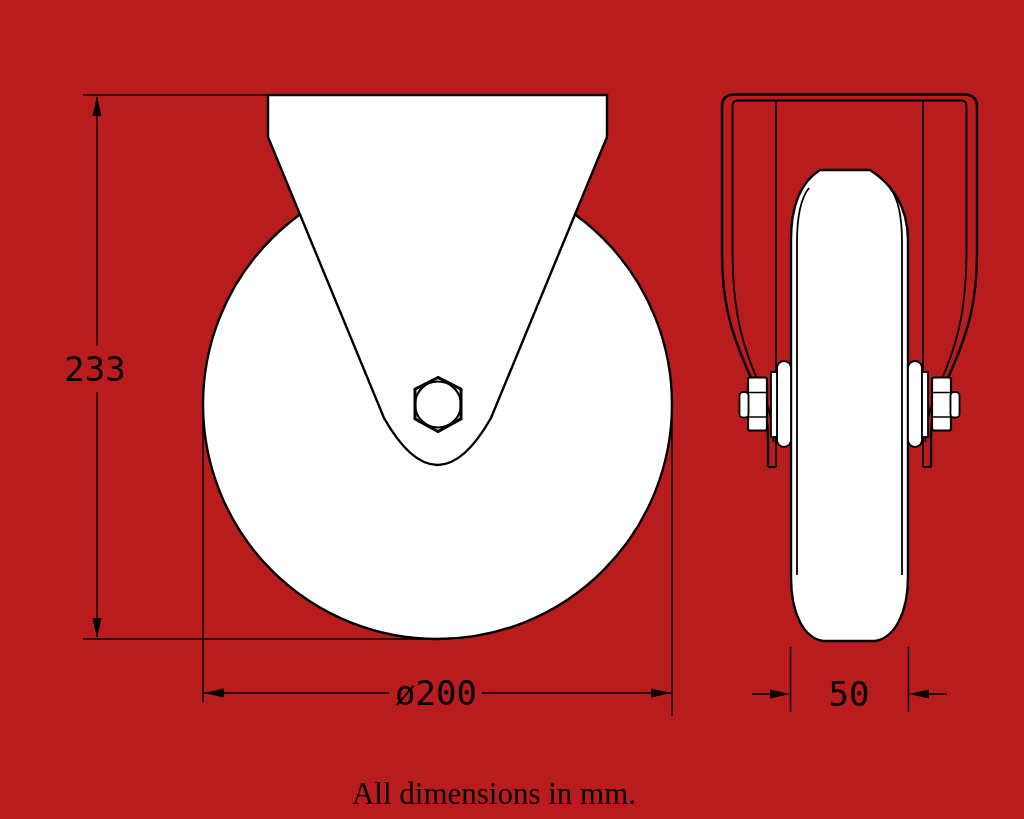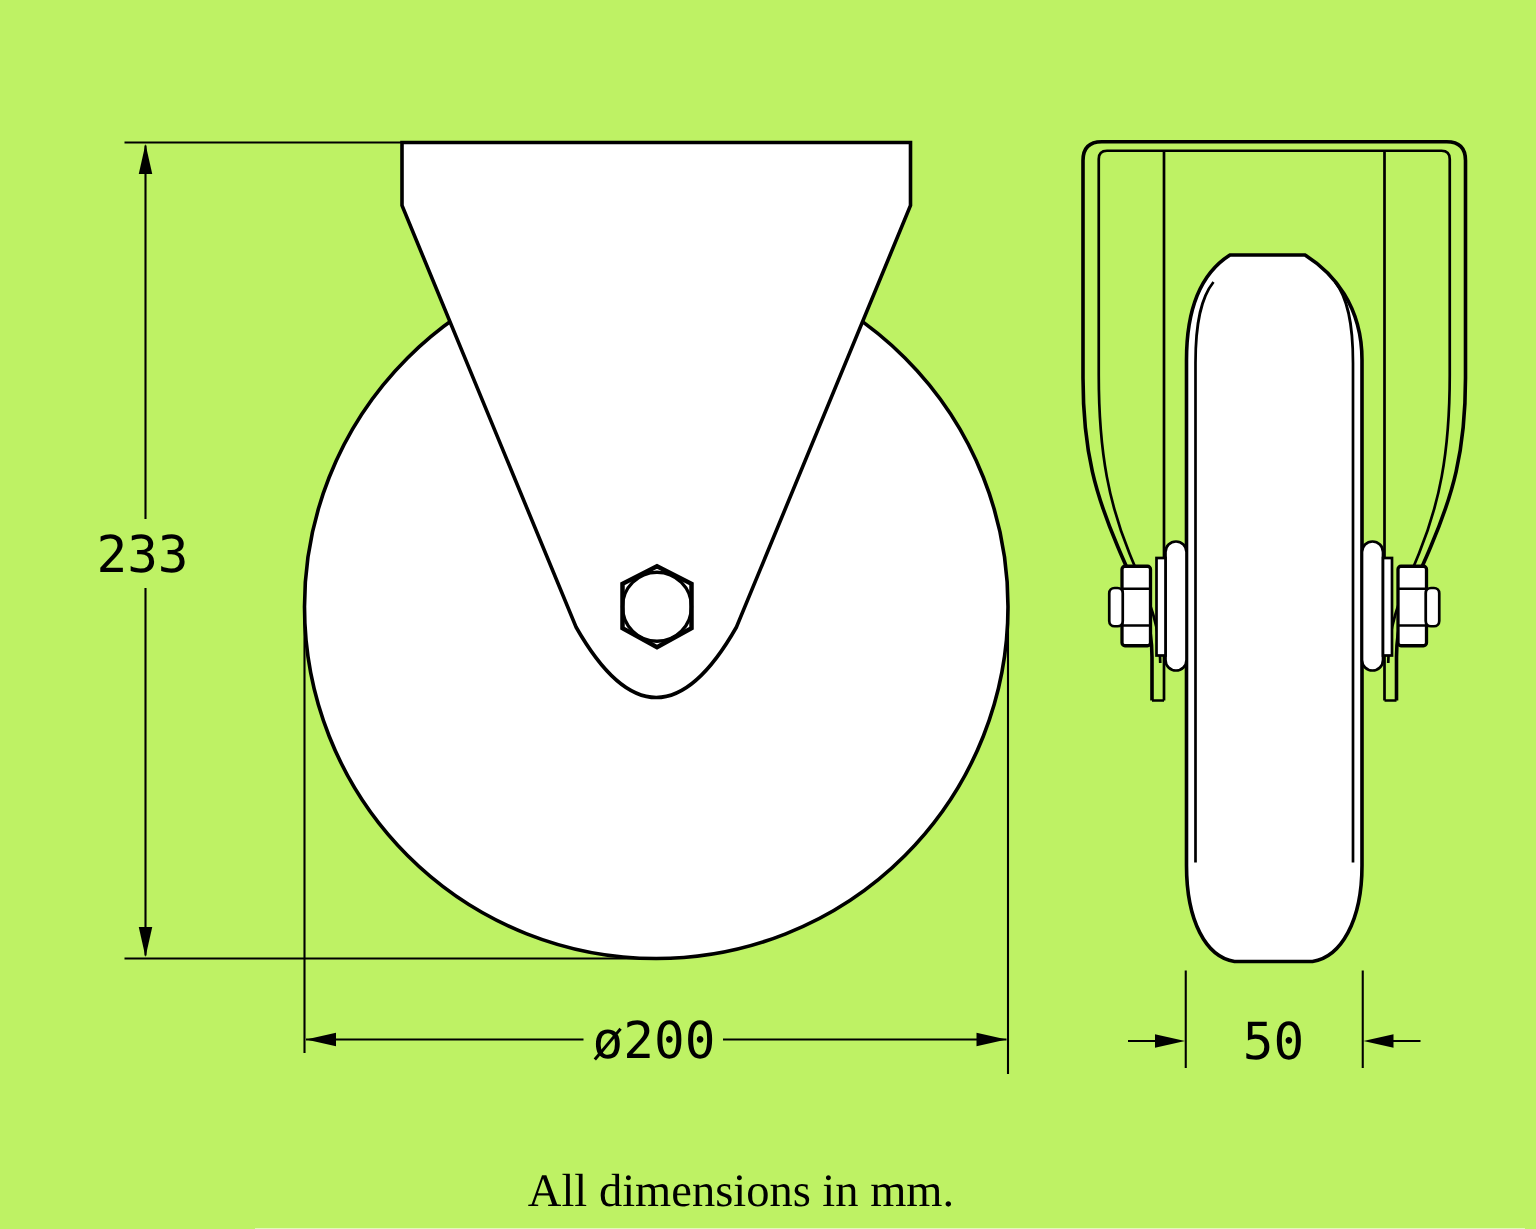--- a/index.html
+++ b/index.html
@@ -4,21 +4,21 @@
 <style>
   html, body {
     margin: 0;
     padding: 0;
     background: #ffffff;
   }
   .canvas {
     position: relative;
     width: 1024px;
     height: 819px;
-    background: #bef264;
+    background: #b91c1c;
     overflow: hidden;
   }
   svg {
     display: block;
   }
   .dim-text {
     font-family: "DejaVu Sans Mono", monospace;
     font-size: 34px;
     fill: #000000;
   }

